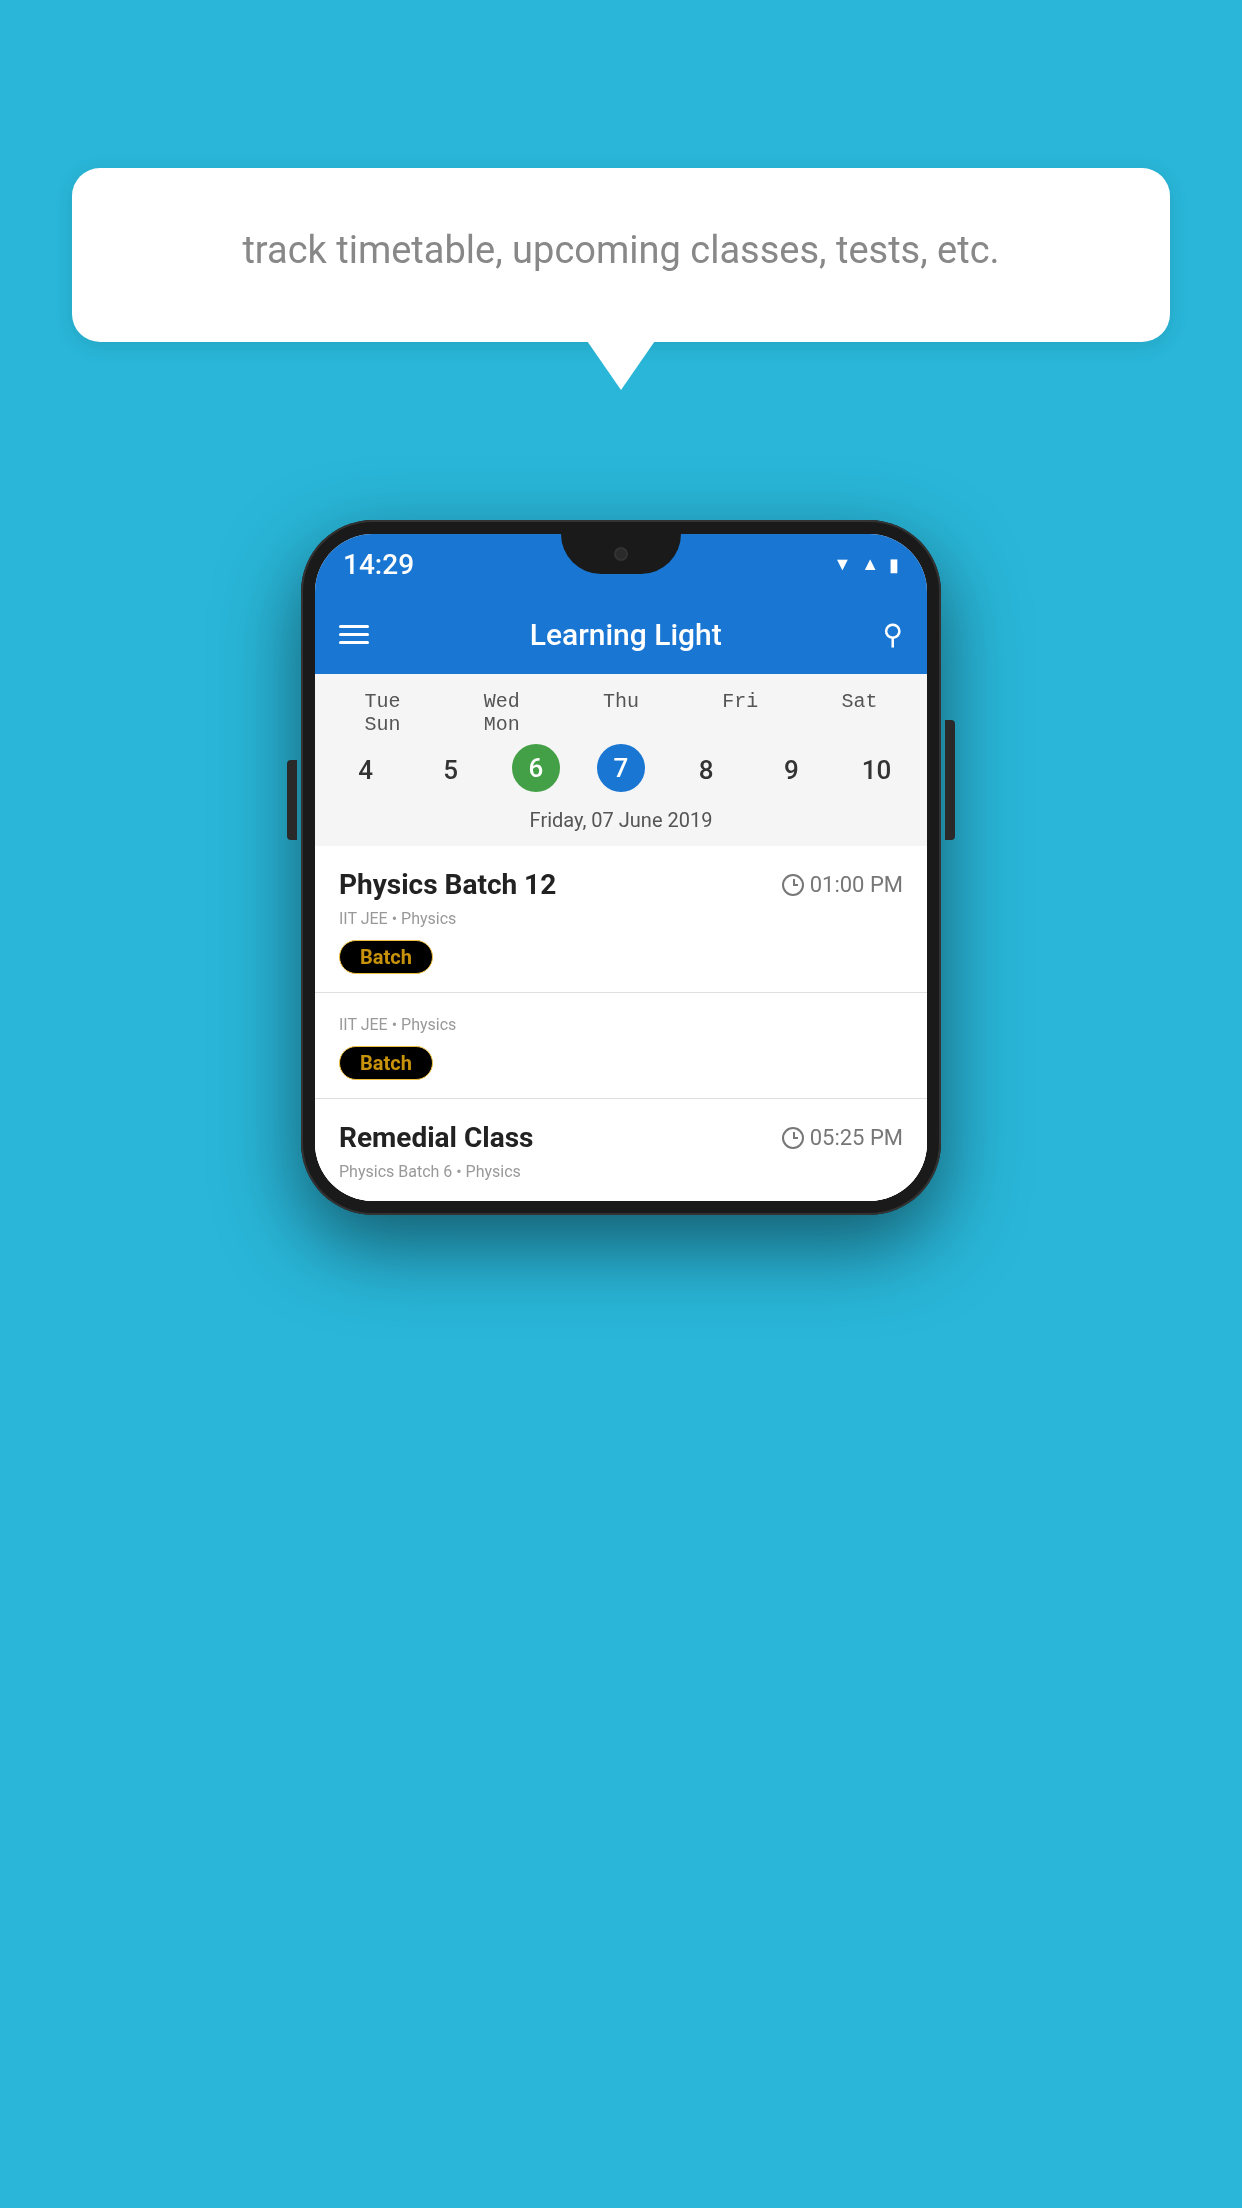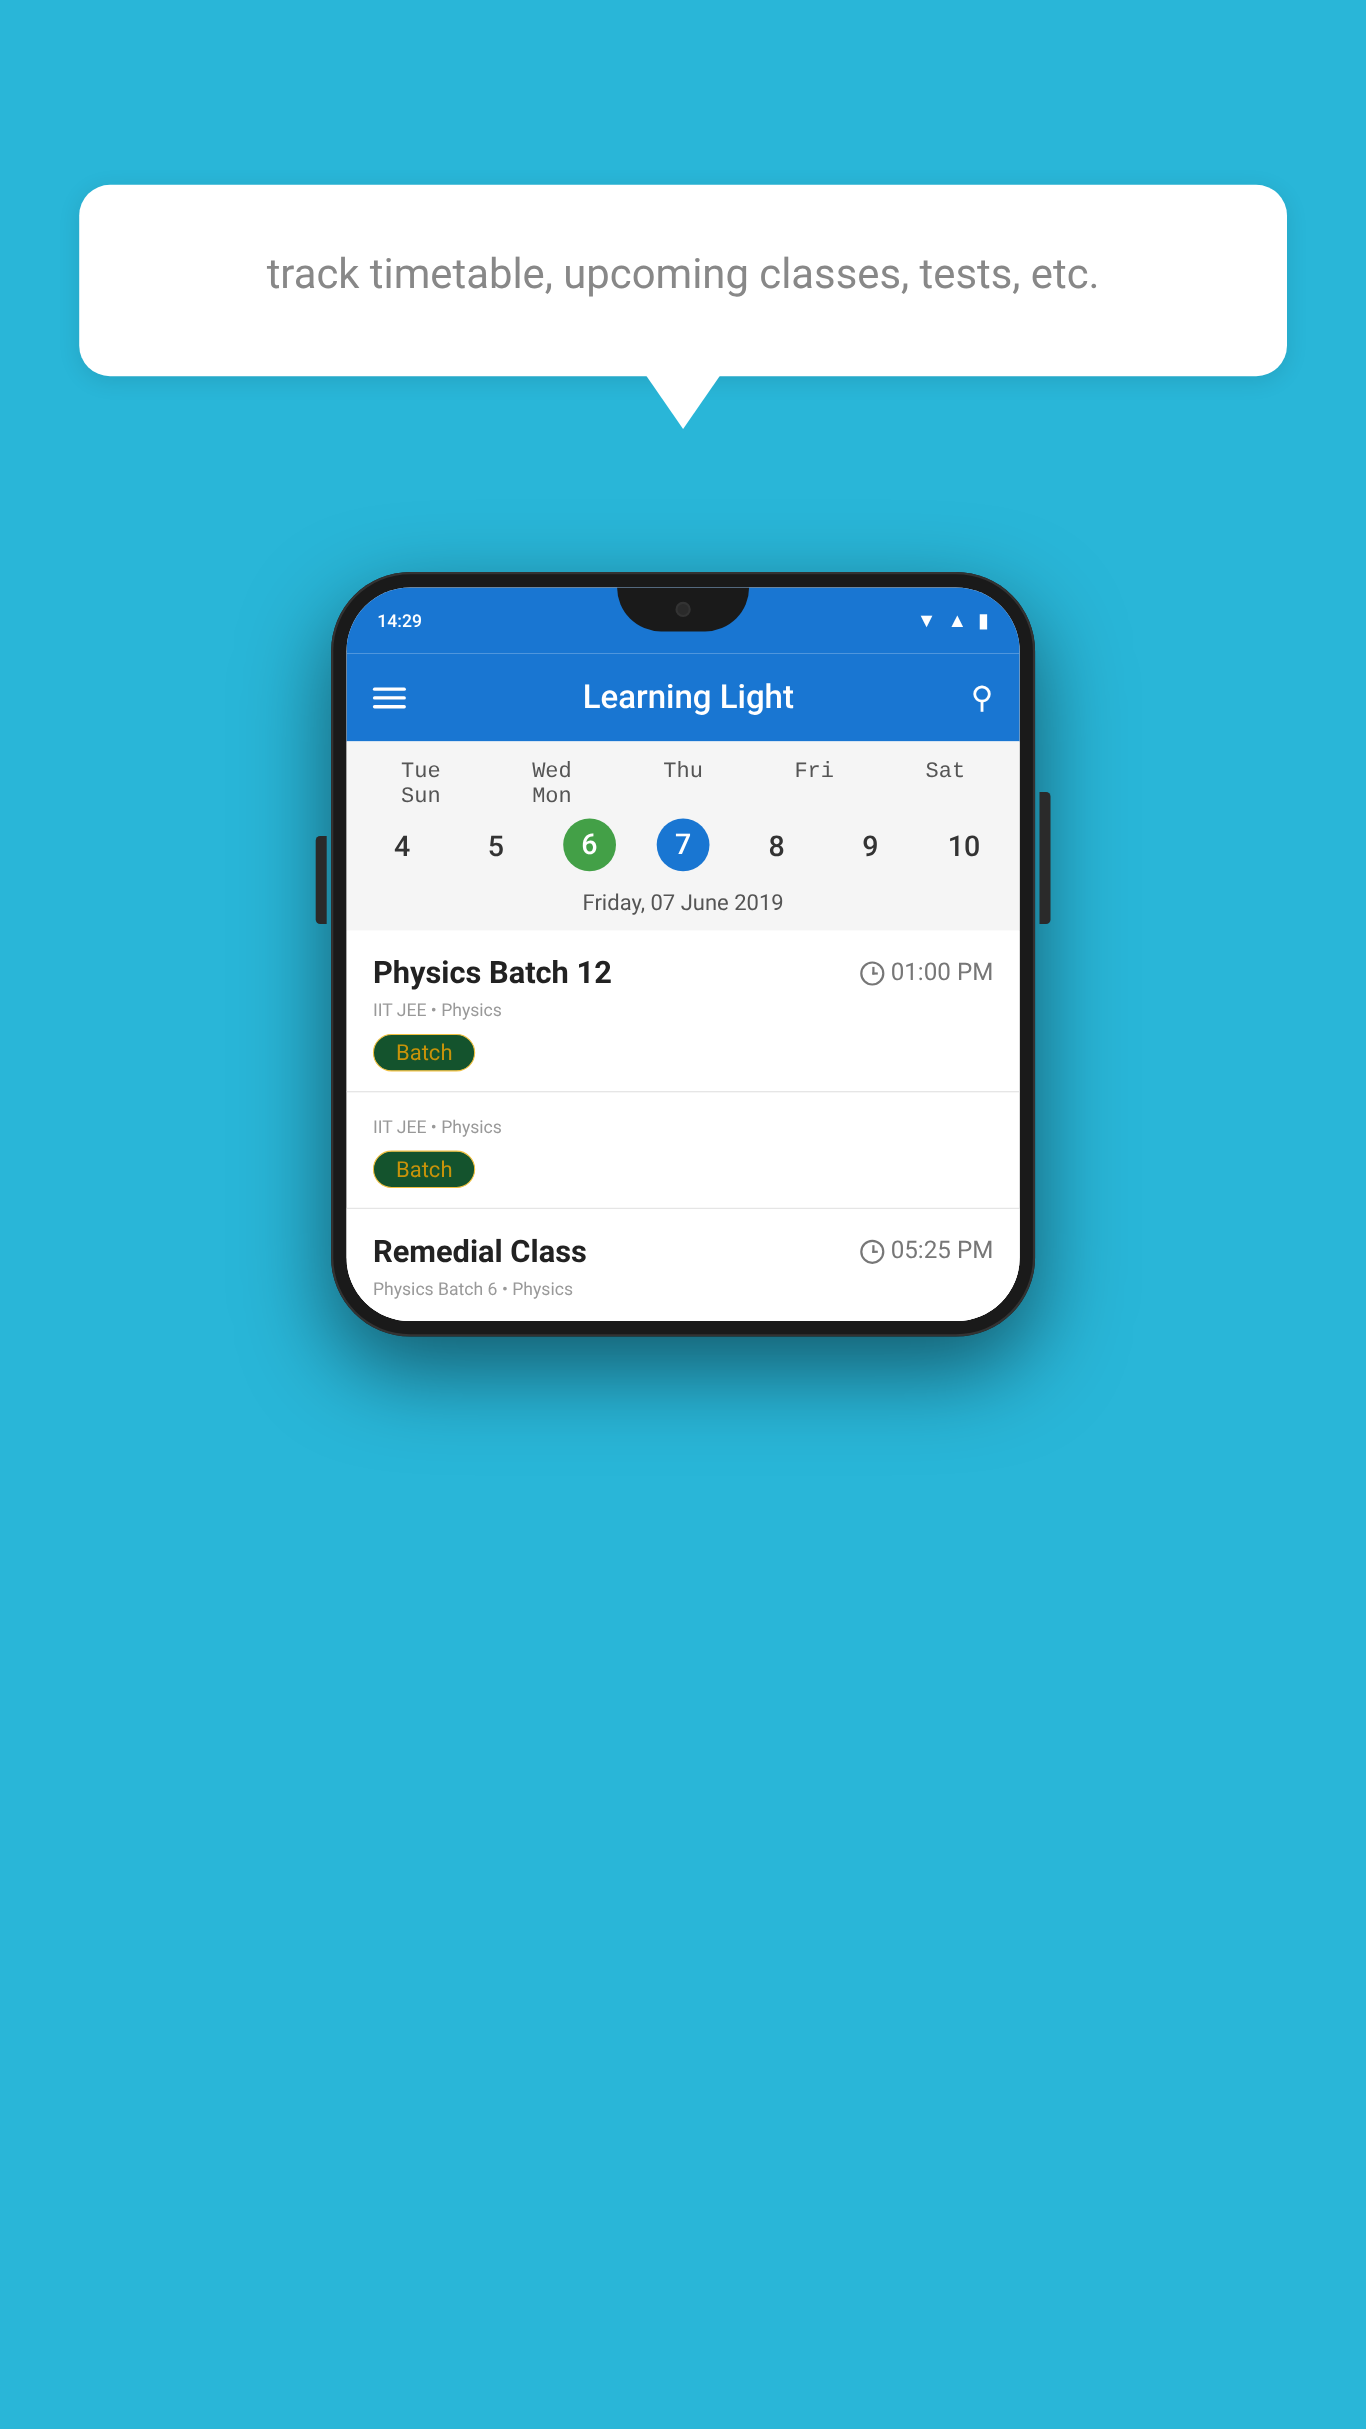--- a/index.html
+++ b/index.html
@@ -119,21 +119,21 @@
     }
     .camera-dot {
       width: 14px;
       height: 14px;
       background: #2a2a2a;
       border-radius: 50%;
       border: 2px solid #333;
     }
     .status-time {
       color: #fff;
-      font-size: 16px;
+      font-size: 28px;
       font-weight: 500;
     }
     .status-icons {
       display: flex;
       align-items: center;
       gap: 10px;
     }
     .status-icon {
       color: #fff;
       font-size: 18px;
@@ -254,27 +254,27 @@
       align-items: center;
       gap: 6px;
     }
     .schedule-item-sub {
       font-size: 16px;
       color: #999;
       margin-bottom: 12px;
     }
     .batch-badge {
       display: inline-block;
-      background: #14532d;
+      background: #000000;
       color: #c8930a;
       border: 1.5px solid #f0c040;
       border-radius: 20px;
       padding: 4px 20px;
       font-size: 20px;
-      font-weight: 400;
+      font-weight: 700;
     }
 
     .clock-icon {
       display: inline-block;
       width: 22px;
       height: 22px;
       border: 2px solid #777;
       border-radius: 50%;
       position: relative;
       vertical-align: middle;

